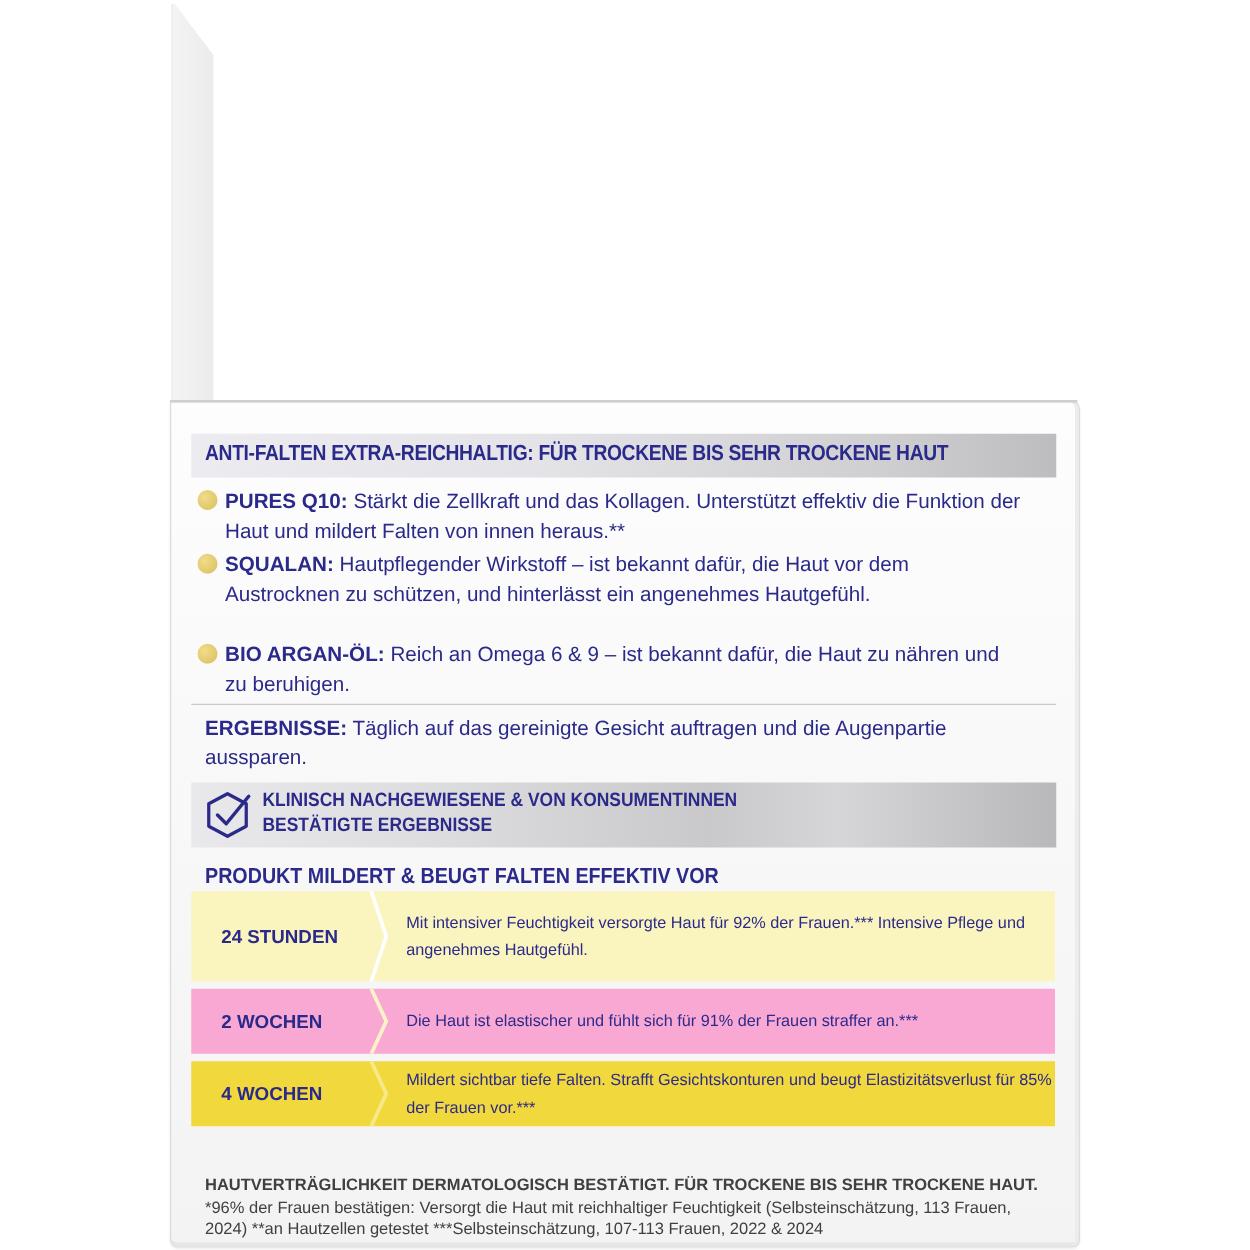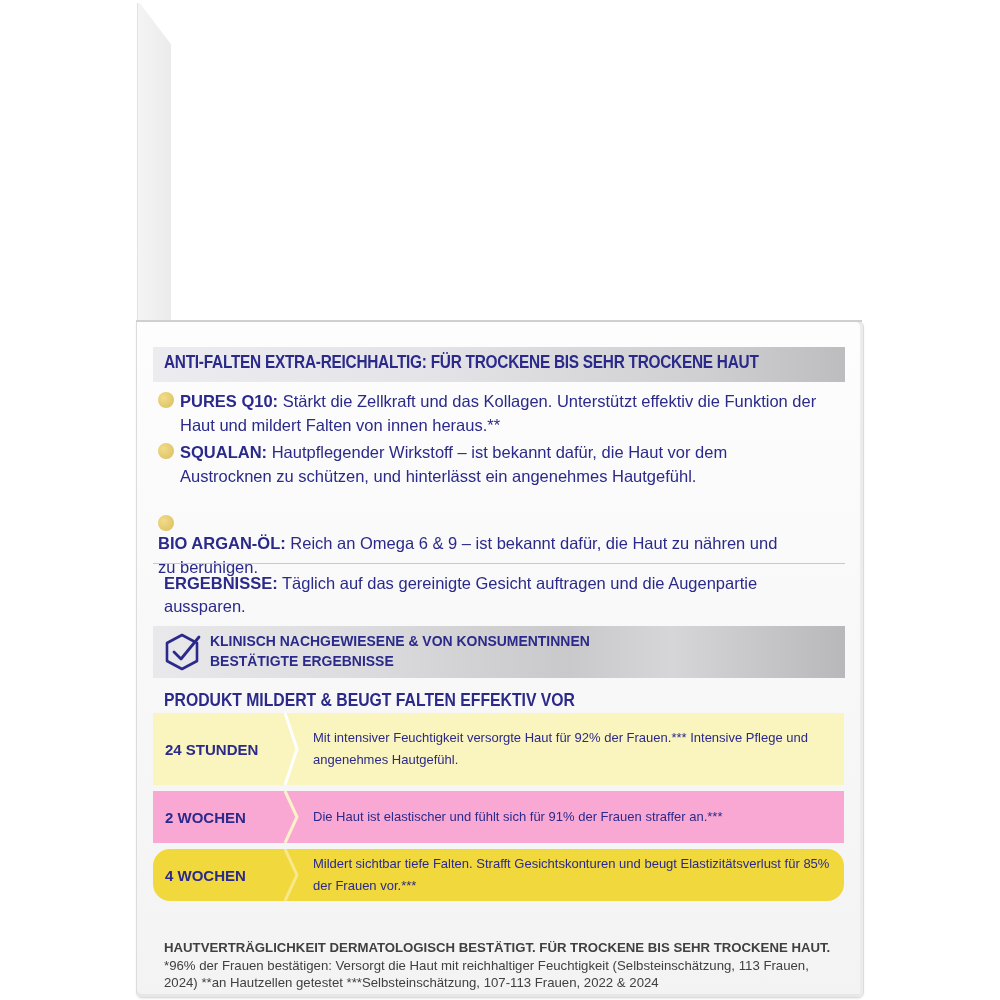--- a/index.html
+++ b/index.html
@@ -22,26 +22,26 @@
   .btext { font-size:16.5px; line-height:24px; color:#2b2a8a; width:640px; }
   .btext b { font-weight:bold;text-align:right; }
   .divider { left:153px; top:563px; width:692px; height:1px; background:#c9c9c9; }
   .usage { left:164px; top:572px; width:660px; font-size:16.5px; line-height:23px; }
   .silver { left:153px; top:626px; width:692px; height:52px;
             background:linear-gradient(90deg,#e9e9ec 0%,#dcdcdf 30%,#c9c9cc 60%,#d6d6d8 75%,#b8b8bb 100%); }
   .shield { left:163px; top:632px; width:38px; height:40px; }
   .silver-text { left:210px; top:631px; font-size:15.5px; line-height:20px; font-weight:bold; white-space:nowrap; transform:scaleX(0.9); transform-origin:left top; }
   .results-title { left:164px; top:690px; font-size:17.5px; font-weight:bold; white-space:nowrap; transform:scaleX(0.9); transform-origin:left top; }
   .row { position:absolute; left:153px; width:691px; display:flex; }
-  .row .label { width:118px; position:relative; display:flex; align-items:center; padding-left:12px; font-size:15px; font-weight:bold; white-space:nowrap; }
+  .row .label { width:118px; position:relative; display:flex; align-items:center; padding-left:24px; font-size:15px; font-weight:bold; white-space:nowrap; }
   .row .chev { width:16px; flex:none; }
   .row .desc { flex:1; padding-left:14px; font-size:13px; line-height:22px; display:flex; align-items:center; }
   .r1 { top:713px; height:72px; background:#faf4bf; }
   .r2 { top:791px; height:52px; background:#f9a8d4; }
-  .r3 { top:849px; height:52px; background:#f1d83d;border-radius:17px; }
+  .r3 { top:849px; height:52px; background:#f1d83d; }
   .footnote { left:164px; top:915px; width:680px; font-size:13.2px; line-height:17.5px; color:#404040;margin-top:24px; }
   .footnote b { font-weight:bold; }
 </style>
 </head>
 <body>
 
 <div class="flap"></div>
 <div class="box"></div>
 <div class="abs box-topline"></div>
 
@@ -49,21 +49,21 @@
 <div class="abs header-text"><span>ANTI-FALTEN EXTRA-REICHHALTIG:</span><span> FÜR TROCKENE BIS SEHR TROCKENE HAUT</span></div>
 
 <div class="bullet" style="top:389px;">
   <span class="dot"></span>
   <div class="btext"><b>PURES Q10:</b><span> Stärkt die Zellkraft und das Kollagen. Unterstützt effektiv die Funktion der Haut und mildert Falten von innen heraus.**</span></div>
 </div>
 <div class="bullet" style="top:440px;">
   <span class="dot"></span>
   <div class="btext"><b>SQUALAN:</b><span> Hautpflegender Wirkstoff – ist bekannt dafür, die Haut vor dem Austrocknen zu schützen, und hinterlässt ein angenehmes Hautgefühl.</span></div>
 </div>
-<div class="bullet" style="top:512px;flex-direction:column;">
+<div class="bullet" style="top:512px;">
   <span class="dot"></span>
   <div class="btext"><b>BIO ARGAN-ÖL:</b><span> Reich an Omega 6 &amp; 9 – ist bekannt dafür, die Haut zu nähren und zu beruhigen.</span></div>
 </div>
 
 <div class="abs divider"></div>
 
 <div class="abs usage"><b>ERGEBNISSE:</b><span> Täglich auf das gereinigte Gesicht auftragen und die Augenpartie aussparen.</span></div>
 
 <div class="abs silver"></div>
 <svg class="abs shield" viewBox="0 0 38 40">

